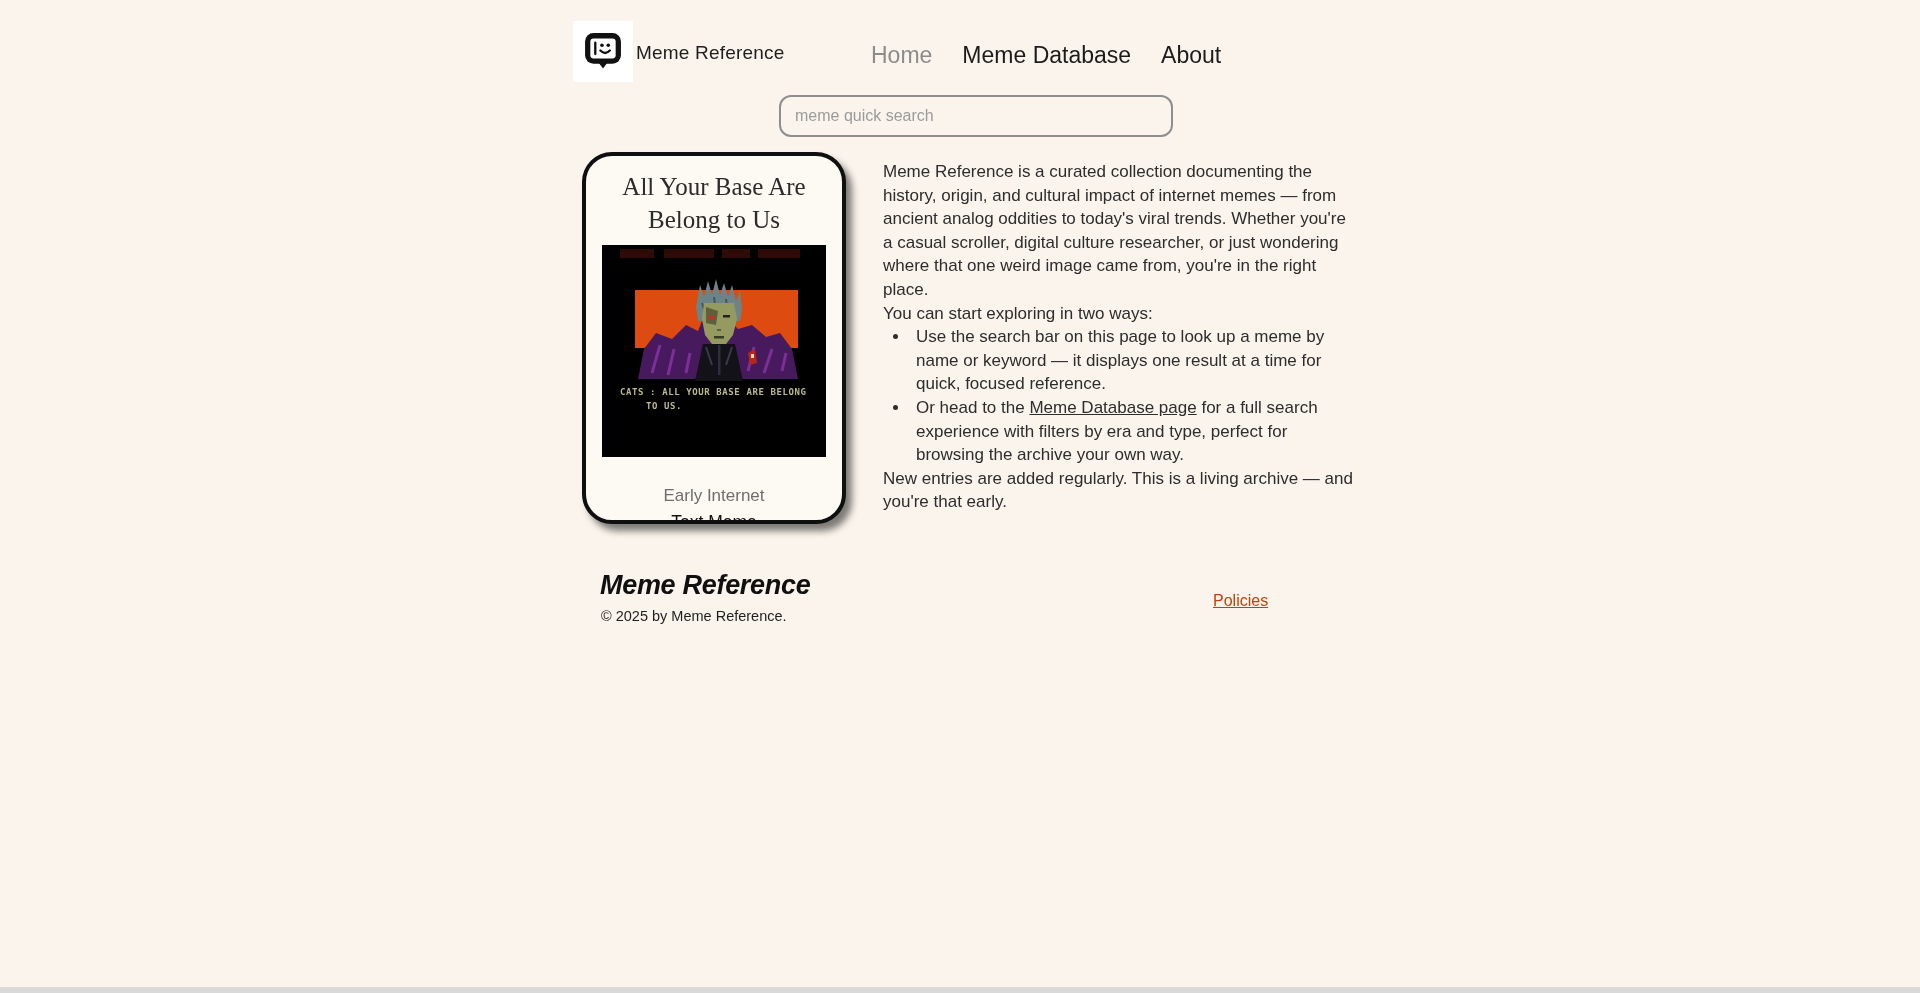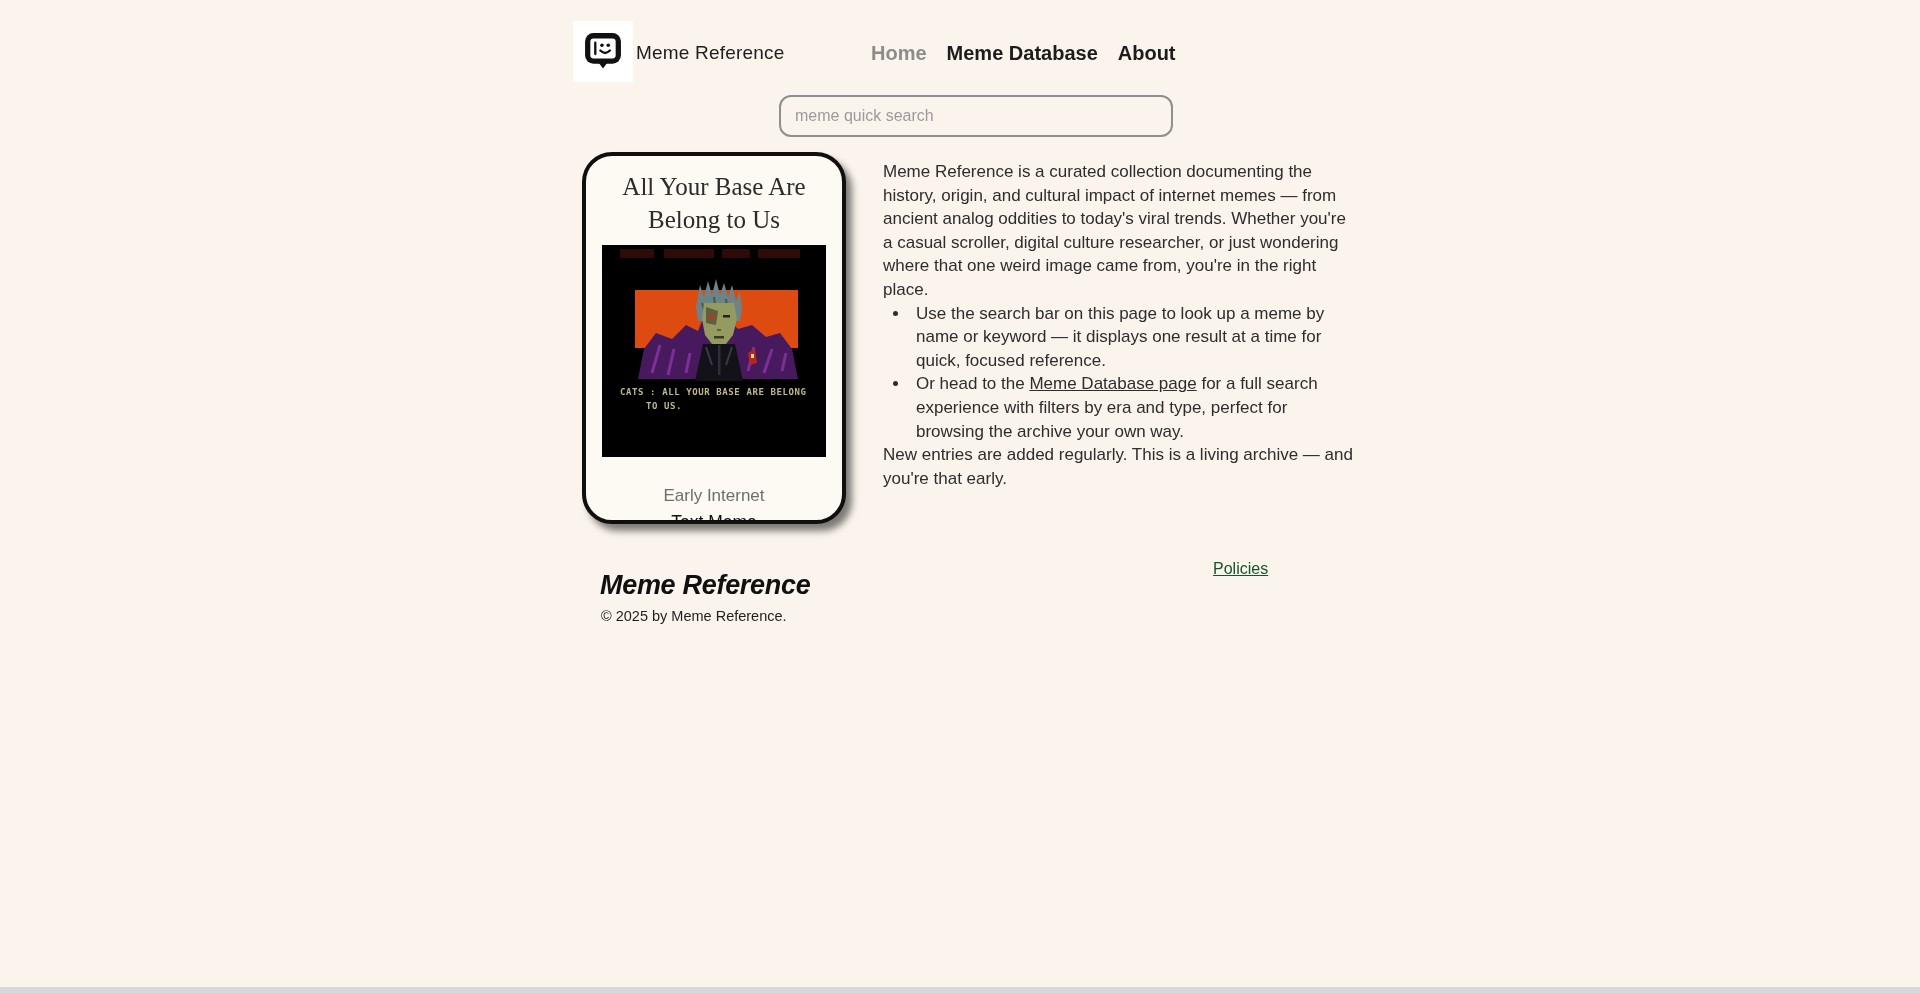--- a/index.html
+++ b/index.html
@@ -17,21 +17,21 @@
   .logo-tile {
     position: absolute; left: 573px; top: 21px; width: 60px; height: 61px;
     background: #FFFFFF; display: flex; align-items: center; justify-content: center;
   }
   .brand-title {
     position: absolute; left: 636px; top: 42px;
     font-size: 19px; color: #1E1E1E; letter-spacing: 0.2px;
   }
   .nav {
     position: absolute; left: 871px; top: 42px;
-    display: flex; gap: 20px; font-size: 20px; font-weight: bold;
+    display: flex; gap: 30px; font-size: 23px;
   }
   .nav a { text-decoration: none; color: #1C1C1C; cursor: pointer; }
   .nav a.active { color: #8C8C8C; }
 
   
   .search-input {
     position: absolute; left: 779px; top: 95px; width: 394px; height: 42px;
     background: transparent; border: 2px solid #8F8F8F; border-radius: 12px;
     font-family: "Liberation Sans", sans-serif; font-size: 16px;
     padding: 0 14px; color: #444; outline: none;
@@ -67,22 +67,22 @@
   .footer-brand {
     position: absolute; left: 600px; top: 570px;
     font-size: 27px; font-weight: bold; font-style: italic;
     letter-spacing: -0.3px; color: #101010;
   }
   .footer-copyright {
     position: absolute; left: 601px; top: 608px;
     font-size: 14.5px; color: #1F1F1F;
   }
   .footer-policies {
-    position: absolute; left: 1213px; top: 560px;
-    font-size: 16px; color: #14532d; text-decoration: underline; cursor: pointer;
+    position: absolute; left: 1213px; top: 592px;
+    font-size: 16px; color: #c2410c; text-decoration: underline; cursor: pointer;
   }
 
   .bottom-bar {
     position: absolute; left: 0; top: 987px; width: 1920px; height: 6px;
     background: #D9D9D9;
   }
 </style>
 </head>
 <body>
 
@@ -147,20 +147,21 @@
       <text x="18" y="150" font-family="DejaVu Sans Mono, monospace" font-size="9" font-weight="bold" letter-spacing="0.6" fill="#BDB88C">CATS : ALL YOUR BASE ARE BELONG</text>
       <text x="44" y="164" font-family="DejaVu Sans Mono, monospace" font-size="9" font-weight="bold" letter-spacing="0.6" fill="#BDB88C">TO US.</text>
     </svg>
 
     <div class="meme-era">Early Internet</div>
     <div class="meme-type">Text Meme</div>
   </div>
 
   <div class="intro">
     <div>Meme Reference is a curated collection documenting the history, origin, and cultural impact of internet memes — from ancient analog oddities to today's viral trends. Whether you're a casual scroller, digital culture researcher, or just wondering where that one weird image came from, you're in the right place.</div>
+    <div>You can start exploring in two ways:</div>
     <ul>
       <li>
         <span>Use the search bar on this page to look up a meme by name or keyword — it displays one result at a time for quick, focused reference.</span>
       </li>
       <li>
         <span>Or head to the </span><a>Meme Database page</a><span> for a full search experience with filters by era and type, perfect for browsing the archive your own way.</span>
       </li>
     </ul>
     <div>New entries are added regularly. This is a living archive — and you're that early.</div>
   </div>

